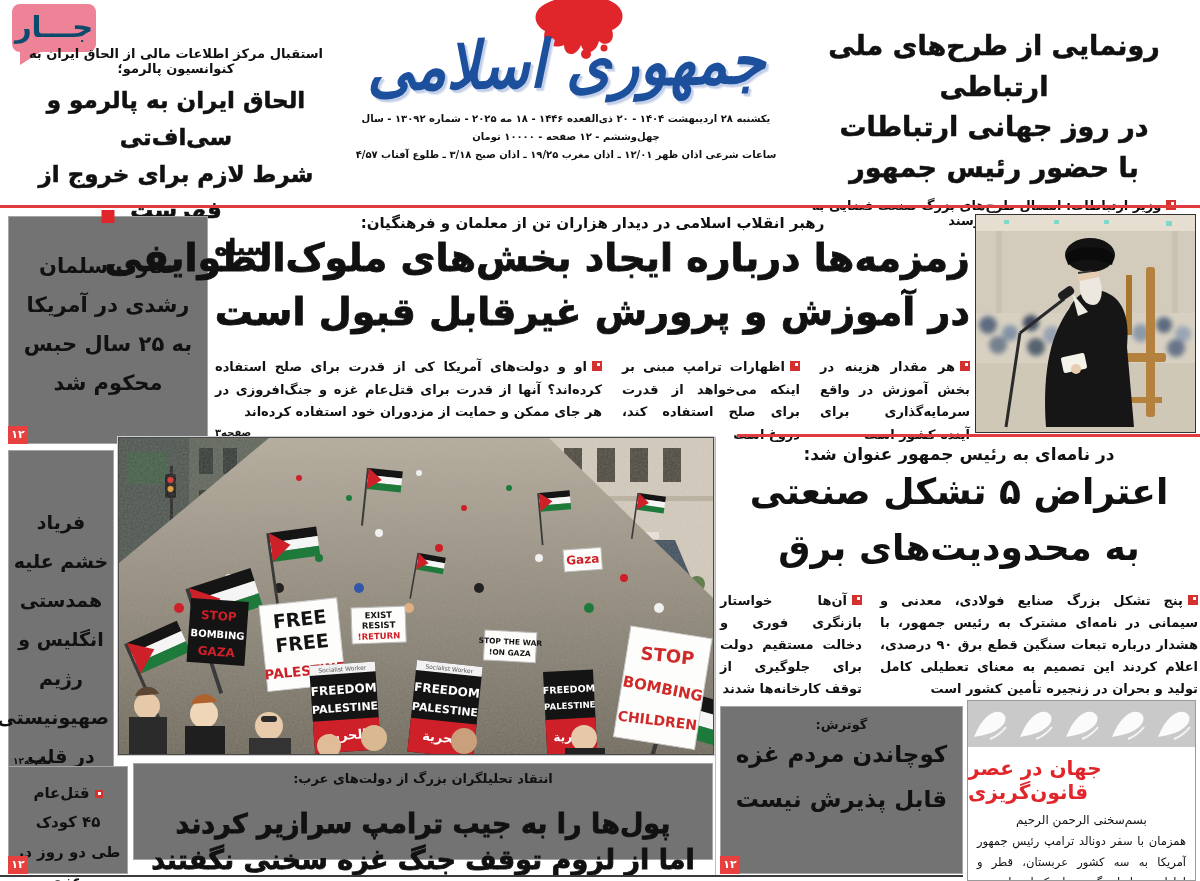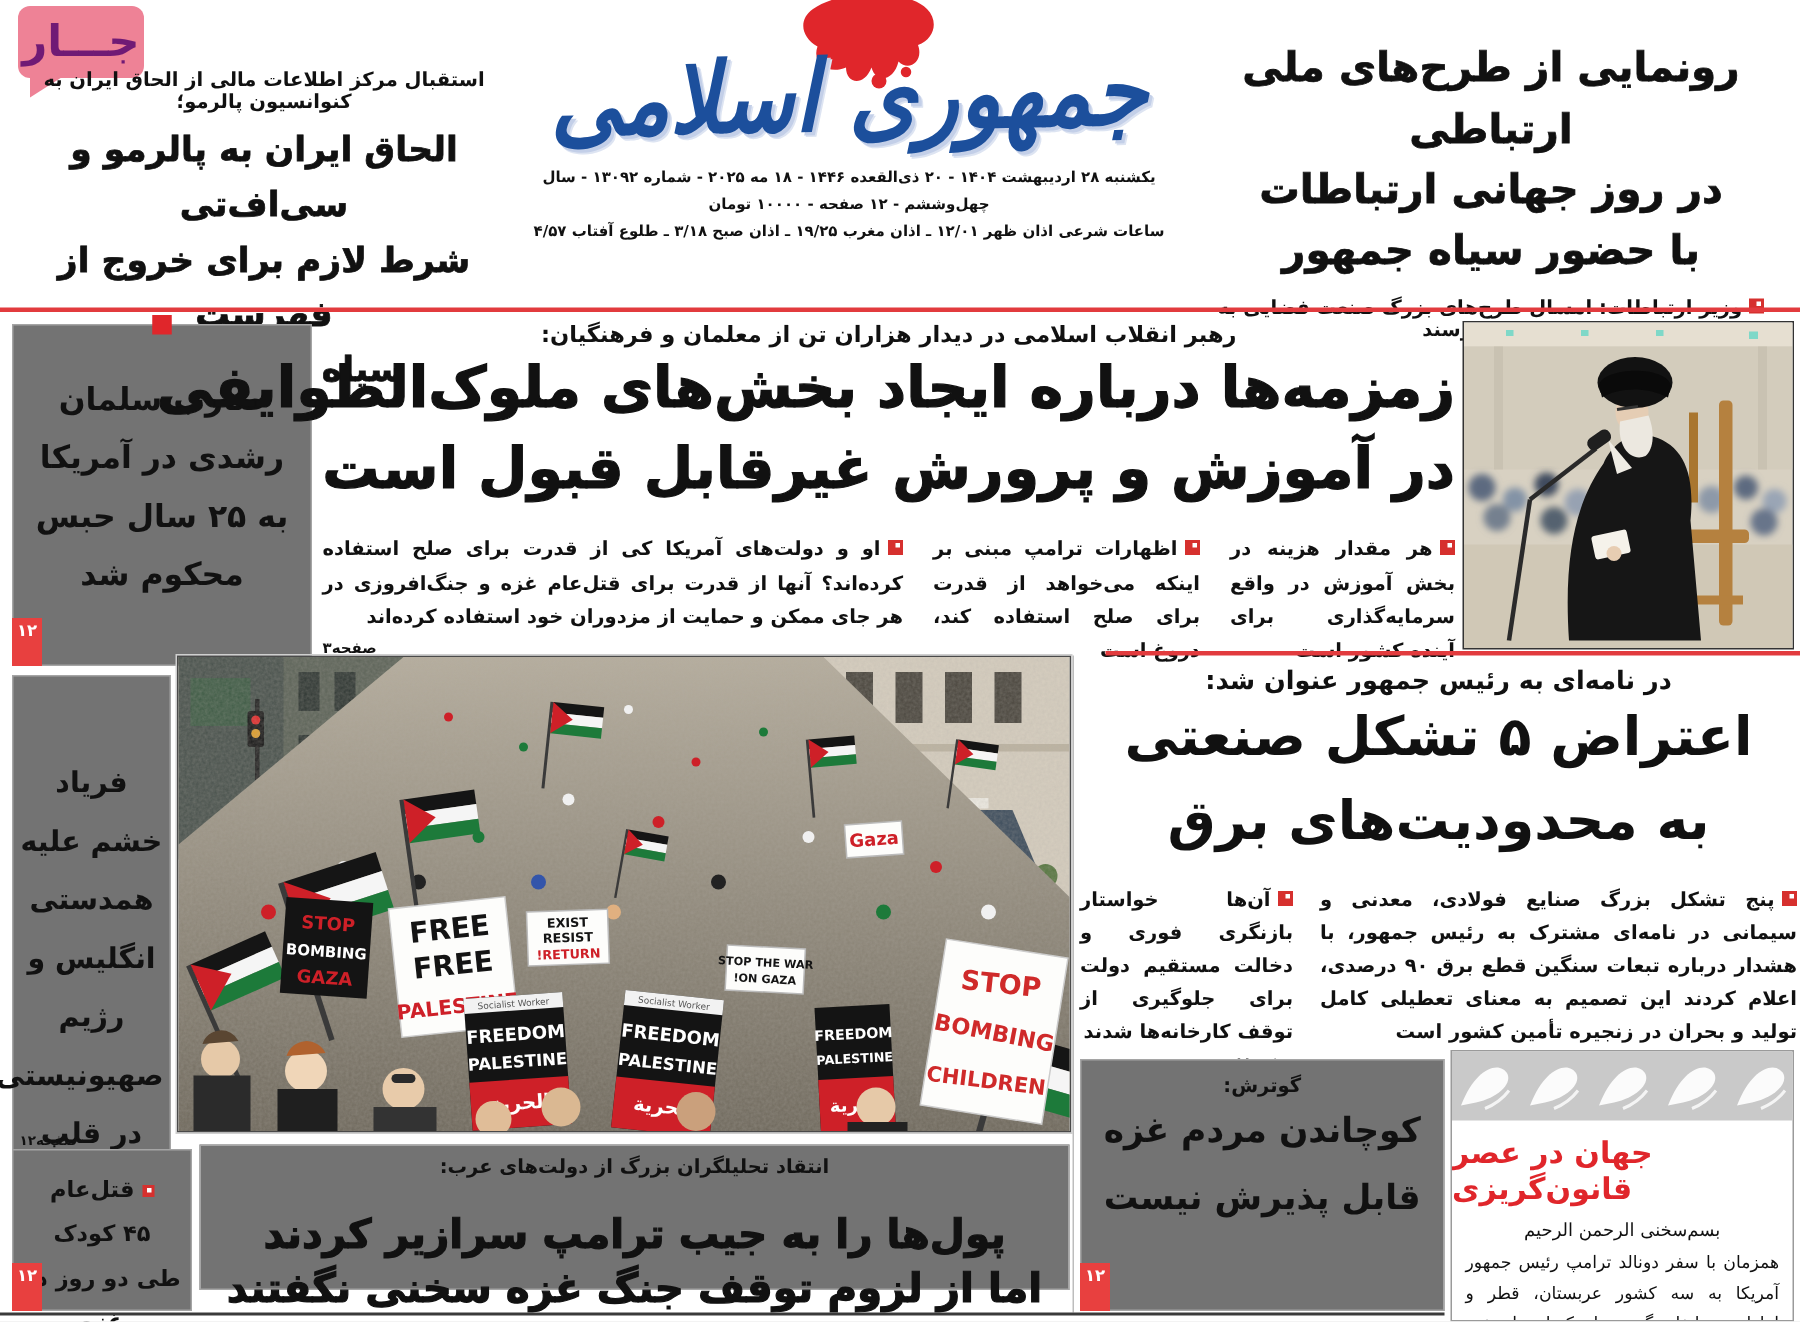--- a/index.html
+++ b/index.html
@@ -8,26 +8,26 @@
         font-family:"DejaVu Sans",sans-serif;color:#111;overflow:hidden;margin:0 auto}
   .abs{position:absolute}
   .ctr{text-align:center}
   .titr{font-weight:bold;-webkit-text-stroke:0.8px #111}
   .titr-sm{font-weight:bold;-webkit-text-stroke:0.5px #111}
   .kicker{font-weight:bold}
   .pageref{font-size:10px;font-weight:bold}
   .sq{display:inline-block;width:10px;height:10px;background:#d6302e;margin-left:5px;
       vertical-align:0px;position:relative}
   .sq::after{content:'';position:absolute;right:2px;top:2px;width:3px;height:3px;background:#fff}
-  .badge{position:absolute;left:-1px;bottom:-1px;width:20px;height:32px;background:#e8403f;
+  .badge{position:absolute;left:-1px;bottom:-1px;width:20px;height:18px;background:#e8403f;
          color:#fff;font-size:11px;font-weight:bold;text-align:center;line-height:18px}
   .gbox{border:1px solid #a5a5a5;background:#737373}
   
   .logo-bubble{left:12px;top:4px;width:84px;height:48px;background:#ee8296;border-radius:8px;
-               color:#701a75;font-size:29px;font-weight:bold;text-align:center;line-height:46px}
+               color:#0c4a6e;font-size:29px;font-weight:bold;text-align:center;line-height:46px}
   .logo-bubble::after{content:'';position:absolute;left:8px;bottom:-13px;width:0;height:0;
                border-right:22px solid transparent;border-top:14px solid #ee8296}
   .fatf{left:12px;top:46px;width:328px}
   .fatf .kicker{font-size:13px;margin-bottom:6px}
   .fatf .h{font-size:23px;line-height:1.6}
   .masthead{left:352px;top:0;width:428px;height:205px}
   .masthead .title{position:relative;z-index:2;margin-top:30px;font-size:58px;font-weight:bold;
         font-style:italic;color:#1c4f9c;letter-spacing:-2px;transform:scaleY(1.12) rotate(-1deg);
         text-shadow:2px 2px 0 #c3cfe8,3px 3px 0 #dde4f2}
   .splash{position:absolute;left:176px;top:-4px;z-index:1}
@@ -98,21 +98,21 @@
     </svg>
     <div class="title">جمهوری اسلامی</div>
     <div class="dateline" style="margin-top:12px">یکشنبه ۲۸ اردیبهشت ۱۴۰۴ - ۲۰ ذی‌القعده ۱۴۴۶ - ۱۸ مه ۲۰۲۵ - شماره ۱۳۰۹۲ - سال چهل‌وششم - ۱۲ صفحه - ۱۰۰۰۰ تومان</div>
     <div class="dateline">ساعات شرعی   اذان ظهر ۱۲/۰۱ ـ اذان مغرب ۱۹/۲۵ ـ اذان صبح ۳/۱۸ ـ طلوع آفتاب ۴/۵۷</div>
   </div>
 
   <div class="abs telecom ctr">
     <div class="h titr-sm">
       <div>رونمایی از طرح‌های ملی ارتباطی</div>
       <div>در روز جهانی ارتباطات</div>
-      <div>با حضور سیاه جمهور</div>
+      <div>با حضور رئیس جمهور</div>
     </div>
     <div class="sub">
       <span class="sq"></span><span>وزیر ارتباطات: امسال طرح‌های بزرگ صنعت فضایی به نتیجه می‌رسند</span>
     </div>
     <div class="pageref" style="text-align:left;padding-left:300px;margin-top:8px">صفحه۲</div>
   </div>
 
   <div class="abs redrule" style="left:0;top:205px;width:1200px;height:3px"></div>
 
   <div class="abs gbox rushdie ctr">

